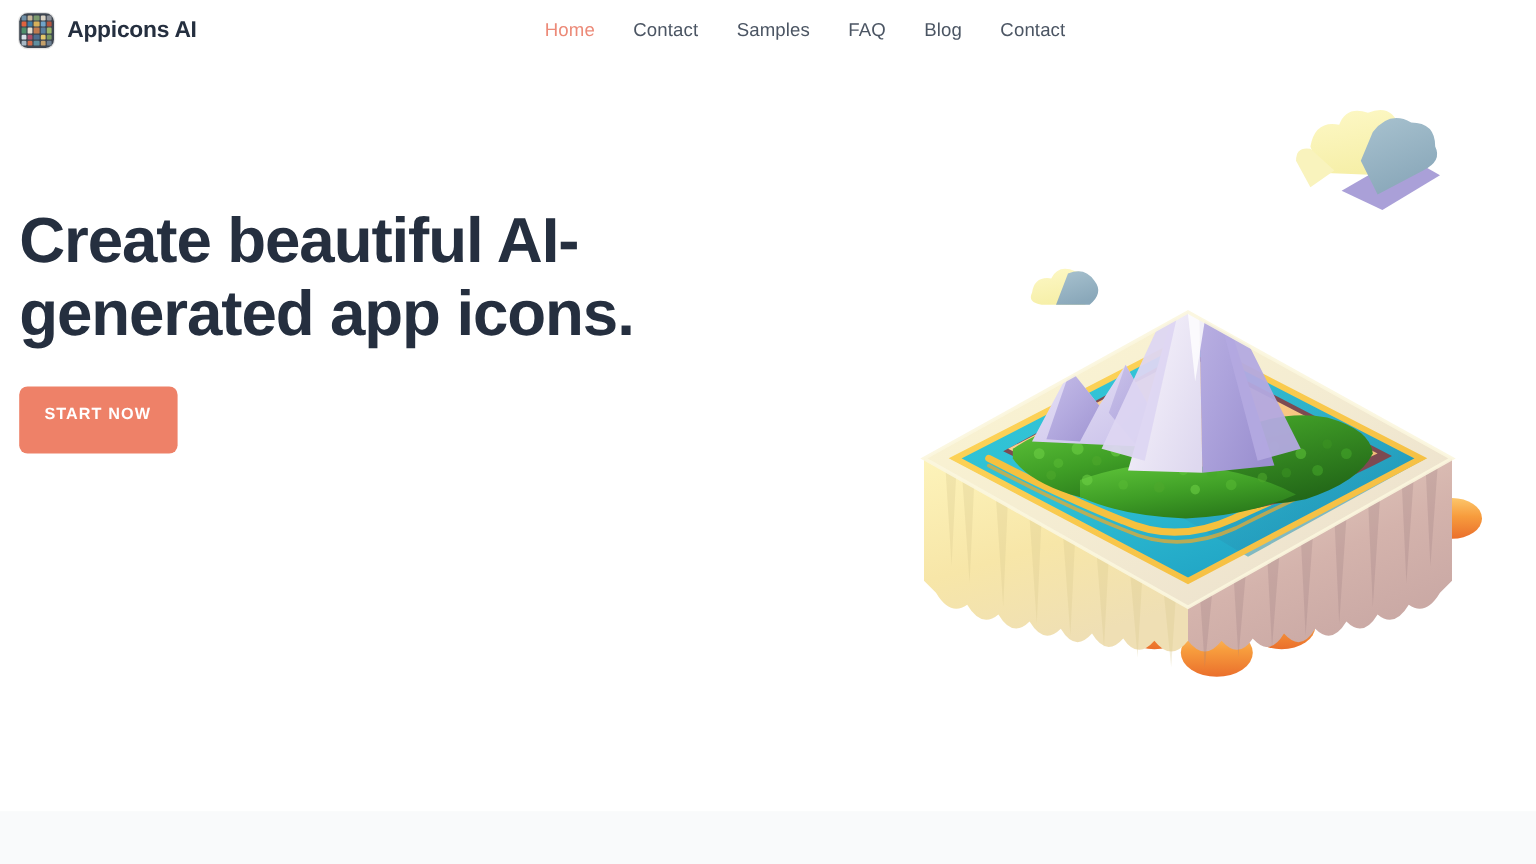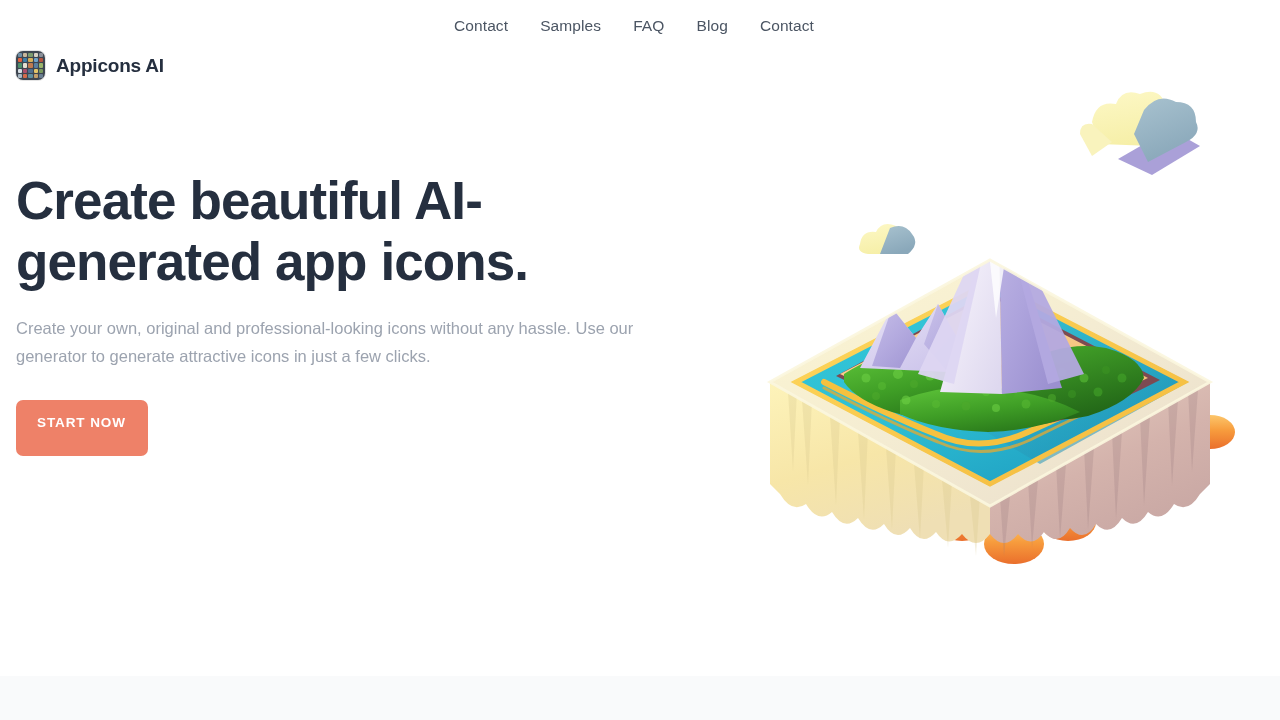--- a/index.html
+++ b/index.html
@@ -38,21 +38,20 @@
   }
 
   .brand {
     position: absolute;
     left: 16px;
     top: 11px;
     display: flex;
     align-items: center;
     gap: 11px;
     text-decoration: none;
-    margin-top: 40px;
   }
 
   .brand-logo {
     width: 29px;
     height: 29px;
     border-radius: 7px;
     background: #3e4651;
     padding: 2px;
     display: grid;
     grid-template-columns: repeat(5, 1fr);
@@ -194,34 +193,34 @@
           <i style="background: rgb(168, 184, 196);"></i>
           <i style="background: rgb(212, 106, 74);"></i>
           <i style="background: rgb(95, 143, 159);"></i>
           <i style="background: rgb(196, 160, 106);"></i>
           <i style="background: rgb(107, 127, 146);"></i>
         </span>
       <span class="brand-name">Appicons AI</span>
     </a>
 
     <nav class="main-nav" id="main-nav">
+        <a class="nav-link is-active" href="#" style="color: rgb(236, 138, 120);">Home</a>
         <a class="nav-link" href="#">Contact</a>
         <a class="nav-link" href="#">Samples</a>
         <a class="nav-link" href="#">FAQ</a>
         <a class="nav-link" href="#">Blog</a>
         <a class="nav-link" href="#">Contact</a>
       </nav>
 
   </header>
 
   <section class="hero">
 
     <div class="hero-copy">
       <h1 class="hero-title">Create beautiful AI-generated app icons.</h1>
-      <p class="hero-sub">Create your own, original and professional-looking icons without any hassle. Use our generator to generate attractive icons in just a few clicks.</p>
       <button class="cta-button" style="background: rgb(238, 129, 104);">START NOW</button>
     </div>
 
     <div class="hero-art">
       <svg viewBox="0 0 520 560" xmlns="http://www.w3.org/2000/svg">
         <defs>
           <linearGradient id="gBaseLeft" x1="0" y1="0" x2="0.4" y2="1">
             <stop offset="0%" stop-color="#fdf3ba"></stop>
             <stop offset="55%" stop-color="#f7e6a8"></stop>
             <stop offset="100%" stop-color="#efdfb4"></stop>

